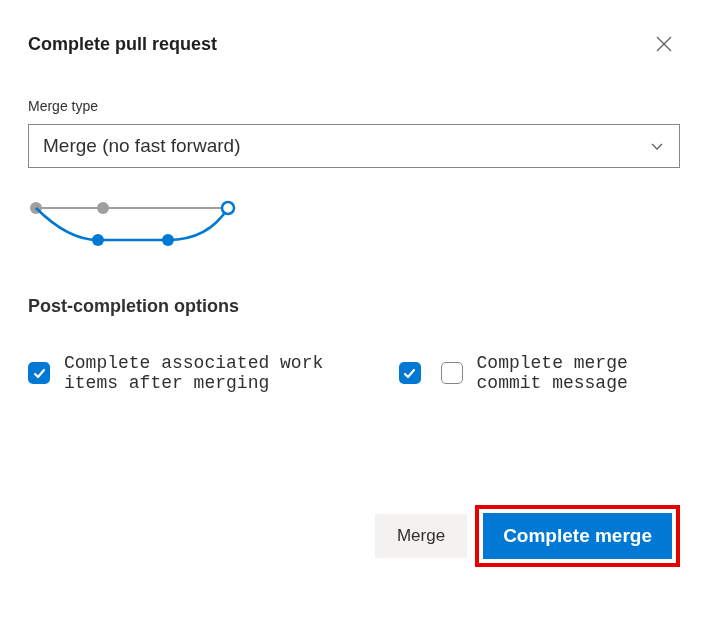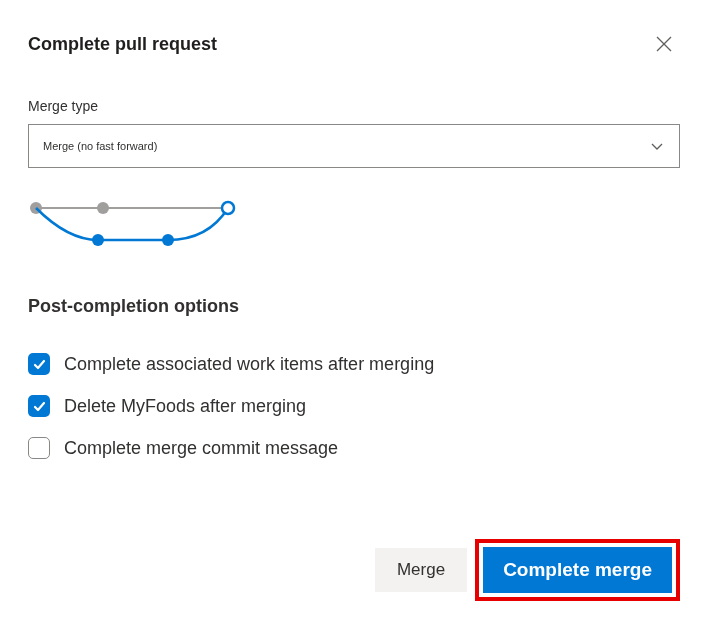--- a/index.html
+++ b/index.html
@@ -42,42 +42,43 @@
     }
     .dropdown {
       width: 100%;
       height: 44px;
       border: 1px solid #8a8886;
       background: #fff;
       display: flex;
       align-items: center;
       justify-content: space-between;
       padding: 0 14px;
-      font-size: 11px;
+      font-size: 19px;
       color: #323130;
       cursor: pointer;
       margin-bottom: 28px;
     }
     .chevron {
       color: #605e5c;
     }
     .graph-container {
       margin-bottom: 40px;
     }
     .post-label {
       font-size: 18px;
       font-weight: 700;
       color: #323130;
       margin-bottom: 36px;
     }
     .options-list {
       display: flex;
-      flex-direction: column;
+      flex-direction: row;
       gap: 20px;
-      margin-bottom: 80px;
+      margin-bottom: 112px;
+      font-family: Liberation Mono, monospace;
     }
     .checkbox-row {
       display: flex;
       align-items: center;
       gap: 14px;
       cursor: pointer;
     }
     .checkbox {
       width: 22px;
       height: 22px;
@@ -183,21 +184,20 @@
     </span>
     <span class="checkbox-label">Complete associated work items after merging</span>
   </label>
 
   <label class="checkbox-row">
     <span class="checkbox checked">
       <svg viewBox="0 0 13 13" fill="none" stroke="currentColor" stroke-width="2.2" stroke-linecap="round" stroke-linejoin="round">
         <polyline points="2,7 5,10 11,3"></polyline>
       </svg>
     </span>
-    <span class="checkbox-label">Delete MyFoods after merging</span>
   </label>
 
   <label class="checkbox-row">
     <span class="checkbox unchecked"></span>
     <span class="checkbox-label">Complete merge commit message</span>
   </label>
 </div>
 
 <div class="footer">
   <button class="btn-cancel">Merge</button>

